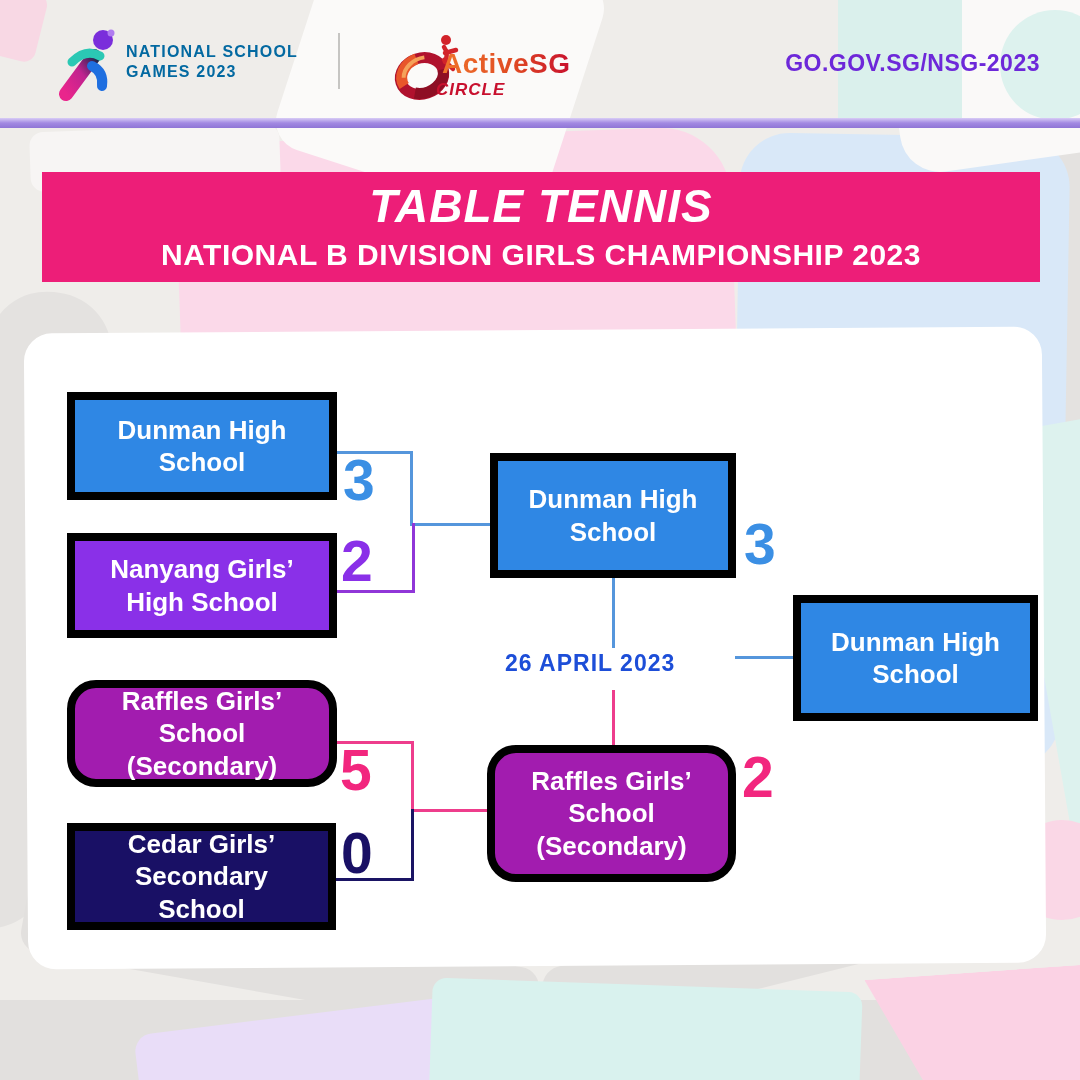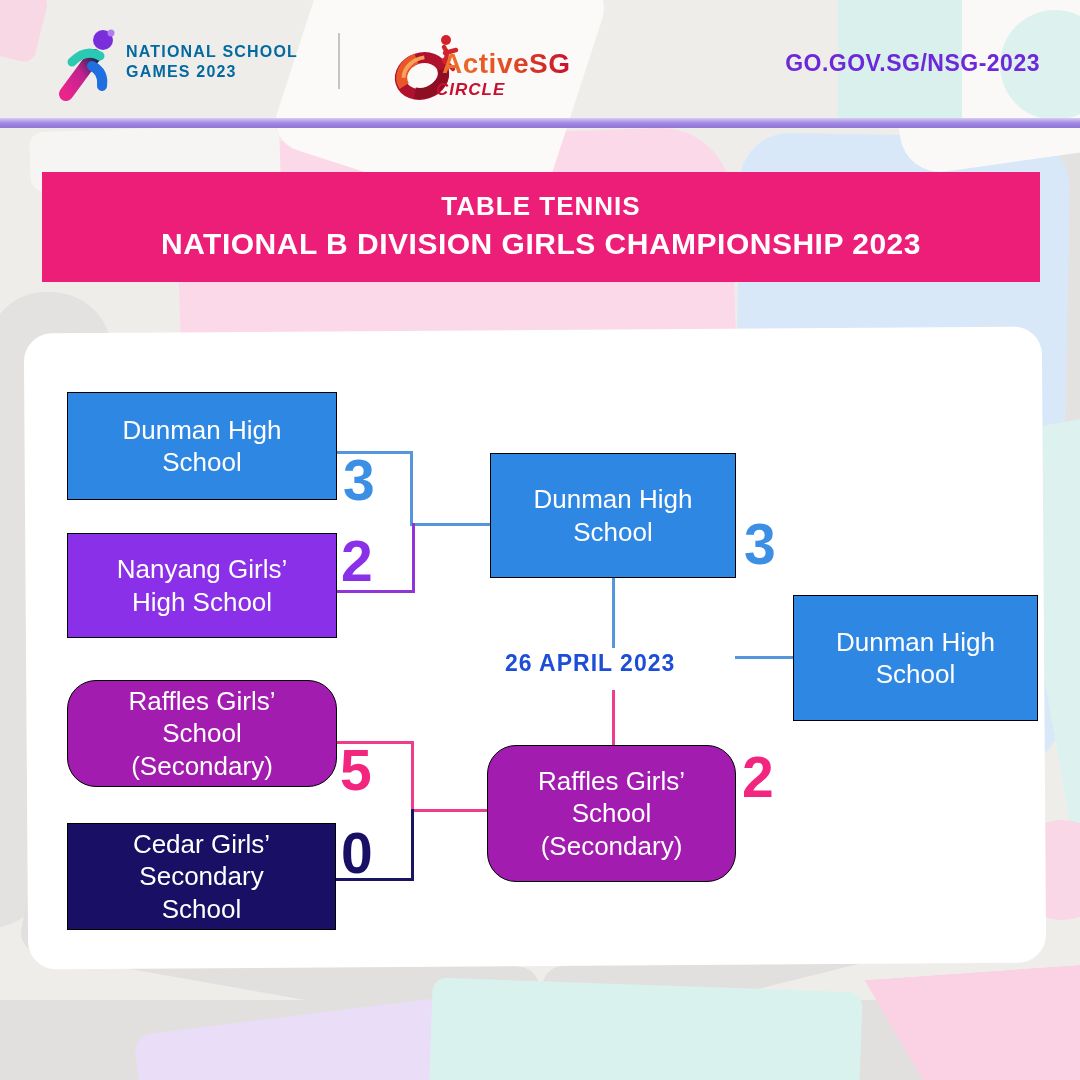--- a/index.html
+++ b/index.html
@@ -46,26 +46,26 @@
   }
   .asg-circle { position:absolute; left:46px; top:60px; font-size:17px; font-weight:bold; font-style:italic; color:#C8102E; letter-spacing:1px; }
   .gov-link { position:absolute; right:40px; top:50px; font-size:23px; font-weight:bold; color:#6d28d9; letter-spacing:0.5px; z-index:3; }
 
   .purple-bar { position:absolute; left:0; top:118px; width:1080px; height:10px; z-index:3;
                 background:linear-gradient(180deg,#D8CCF6 0%,#A289E2 50%,#8F75D6 100%); }
 
   
   .banner { position:absolute; left:42px; top:172px; width:998px; height:110px; background:#ED1E78; z-index:3;
             display:flex; flex-direction:column; align-items:center; justify-content:center; color:#fff; text-align:center; }
-  .banner-title { font-size:26px; font-weight:bold; letter-spacing:1px; line-height:1.05; }
+  .banner-title { font-size:46px; font-weight:bold; letter-spacing:1px; line-height:1.05;font-style:italic; }
   .banner-subtitle { font-size:30px; font-weight:bold; letter-spacing:0.5px; margin-top:7px; }
 
   
   .bracket { position:absolute; inset:0; z-index:4; }
-  .team-box { position:absolute; border:1px solid #000000; color:#FFFFFF; font-weight:normal; font-size:26px; line-height:1.25;
+  .team-box { position:absolute; border:8px solid #000000; color:#FFFFFF; font-weight:bold; font-size:26px; line-height:1.25;
               display:flex; align-items:center; justify-content:center; text-align:center; }
   .team-box span { display:inline-block; max-width:200px; }
   .box-blue   { background:#2F87E4; }
   .box-purple { background:#8A30E8; }
   .box-pink   { background:#a21caf;border-radius:29px; }
   .box-navy   { background:#191065; }
 
   .b1 { left:67px;  top:392px; width:270px; height:108px; }
   .b2 { left:67px;  top:533px; width:270px; height:105px; }
   .b3 { left:67px;  top:680px; width:270px; height:107px; }

